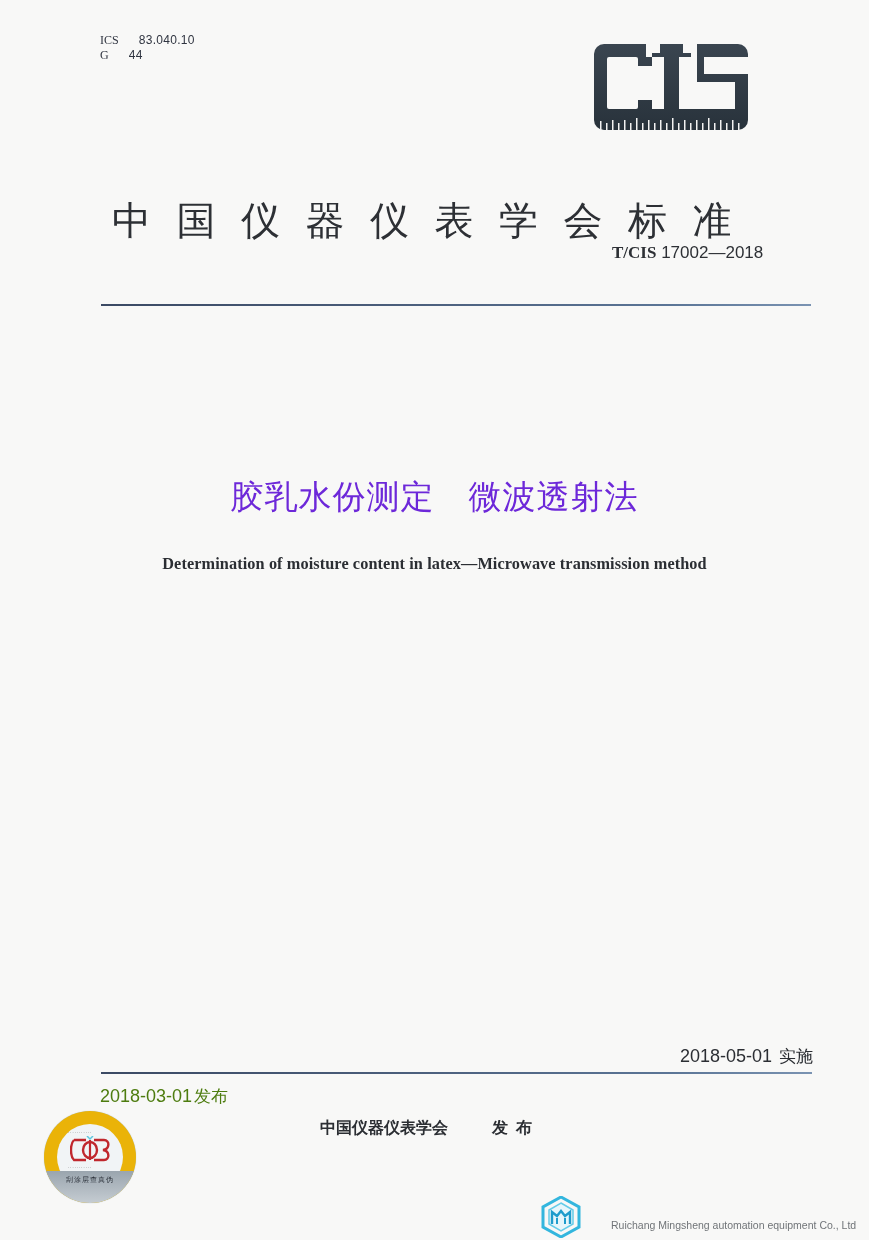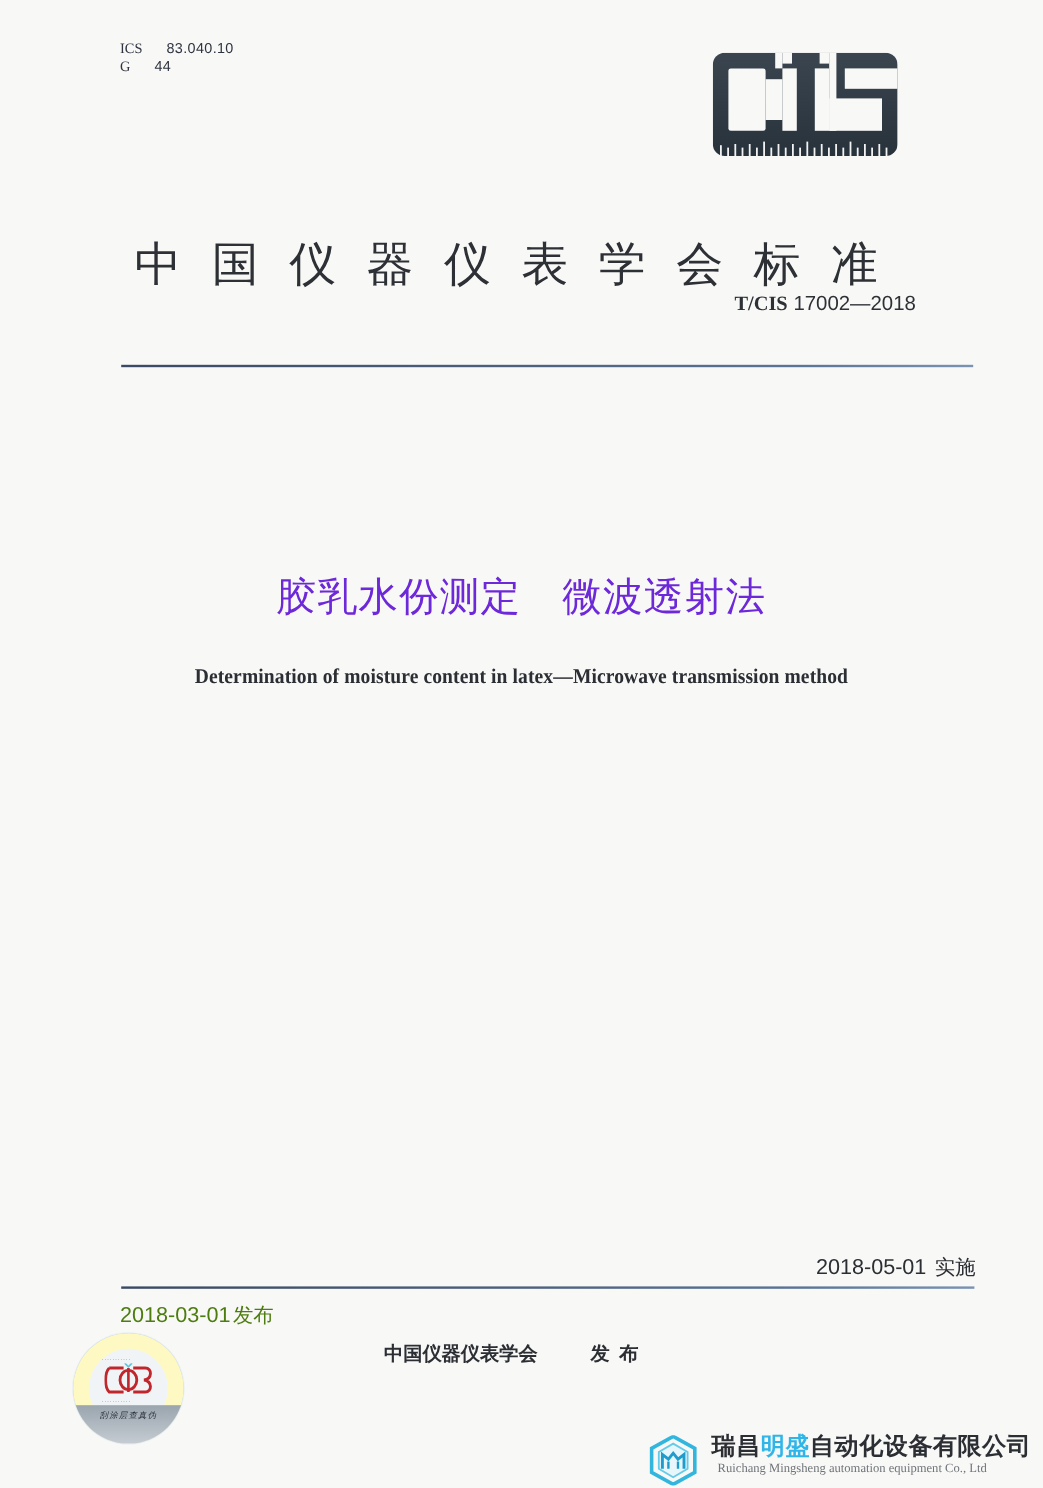--- a/index.html
+++ b/index.html
@@ -118,29 +118,28 @@
       top: 1118px;
       font-size: 16px;
       color: #2b2e33;
       white-space: nowrap;
       font-weight: bold;
     }
     .publisher .pub-action { margin-left: 44px; letter-spacing: 8px; font-weight: bold; }
 
     
     .sticker {
-      left: 61px;
+      left: 44px;
       top: 1111px;
       width: 92px;
       height: 92px;
       border-radius: 50%;
       overflow: hidden;
-      background: #fef9c3;
+      background: #eab308;
       box-shadow: 0 0 1px #9bd;
-      font-style: italic;
     }
     .sticker .inner {
       position: absolute;
       left: 13px; top: 13px;
       width: 66px; height: 66px;
       border-radius: 50%;
       background: #f1f4f6;
     }
     .sticker .band {
       position: absolute;
@@ -180,25 +179,25 @@
       left: 54px; top: 0px;
       font-size: 20px;
       font-weight: bold;
       color: #2b2e33;
       white-space: nowrap;
       letter-spacing: 0.5px;
     }
     .watermark .wm-cn .hl { color: #2fb5e8; }
     .watermark .wm-en {
       position: absolute;
-      left: 59px; top: 27px;
+      left: 72px; top: 27px;
       font-size: 10.5px;
       color: #707478;
       white-space: nowrap;
-      font-family: Liberation Serif, serif;
+      font-family: Liberation Sans, sans-serif;
     }
   </style>
 </head>
 <body>
 
 <div class="abs meta-codes">
   <div>
     <span class="lbl">ICS</span><span class="val">83.040.10</span>
   </div>
   <div>
@@ -304,17 +303,14 @@
   <span>中国仪器仪表学会</span><span class="pub-action">发布</span>
 </div>
 
 <div class="abs watermark">
   <svg class="wm-icon" width="40" height="42" viewBox="0 0 40 42">
     <polygon points="20,1 38,11 38,31 20,41 2,31 2,11" fill="none" stroke="#33b6de" stroke-width="3"></polygon>
     <polygon points="20,7 32,14 32,28 20,35 8,28 8,14" fill="#e6f6fb" stroke="#64cbe8" stroke-width="1.5"></polygon>
     <path d="M11 28 L11 16 L16 20 L20 15 L24 20 L29 16 L29 28" fill="none" stroke="#1f9ccc" stroke-width="2.4"></path>
     <path d="M16 28 L16 22 M24 28 L24 22" stroke="#1f9ccc" stroke-width="2"></path>
   </svg>
-  <div class="wm-cn">
-    <span>瑞昌</span><span class="hl">明盛</span><span>自动化设备有限公司</span>
-  </div>
   <div class="wm-en">Ruichang Mingsheng automation equipment Co., Ltd</div>
 </div>
 
 </body></html>

